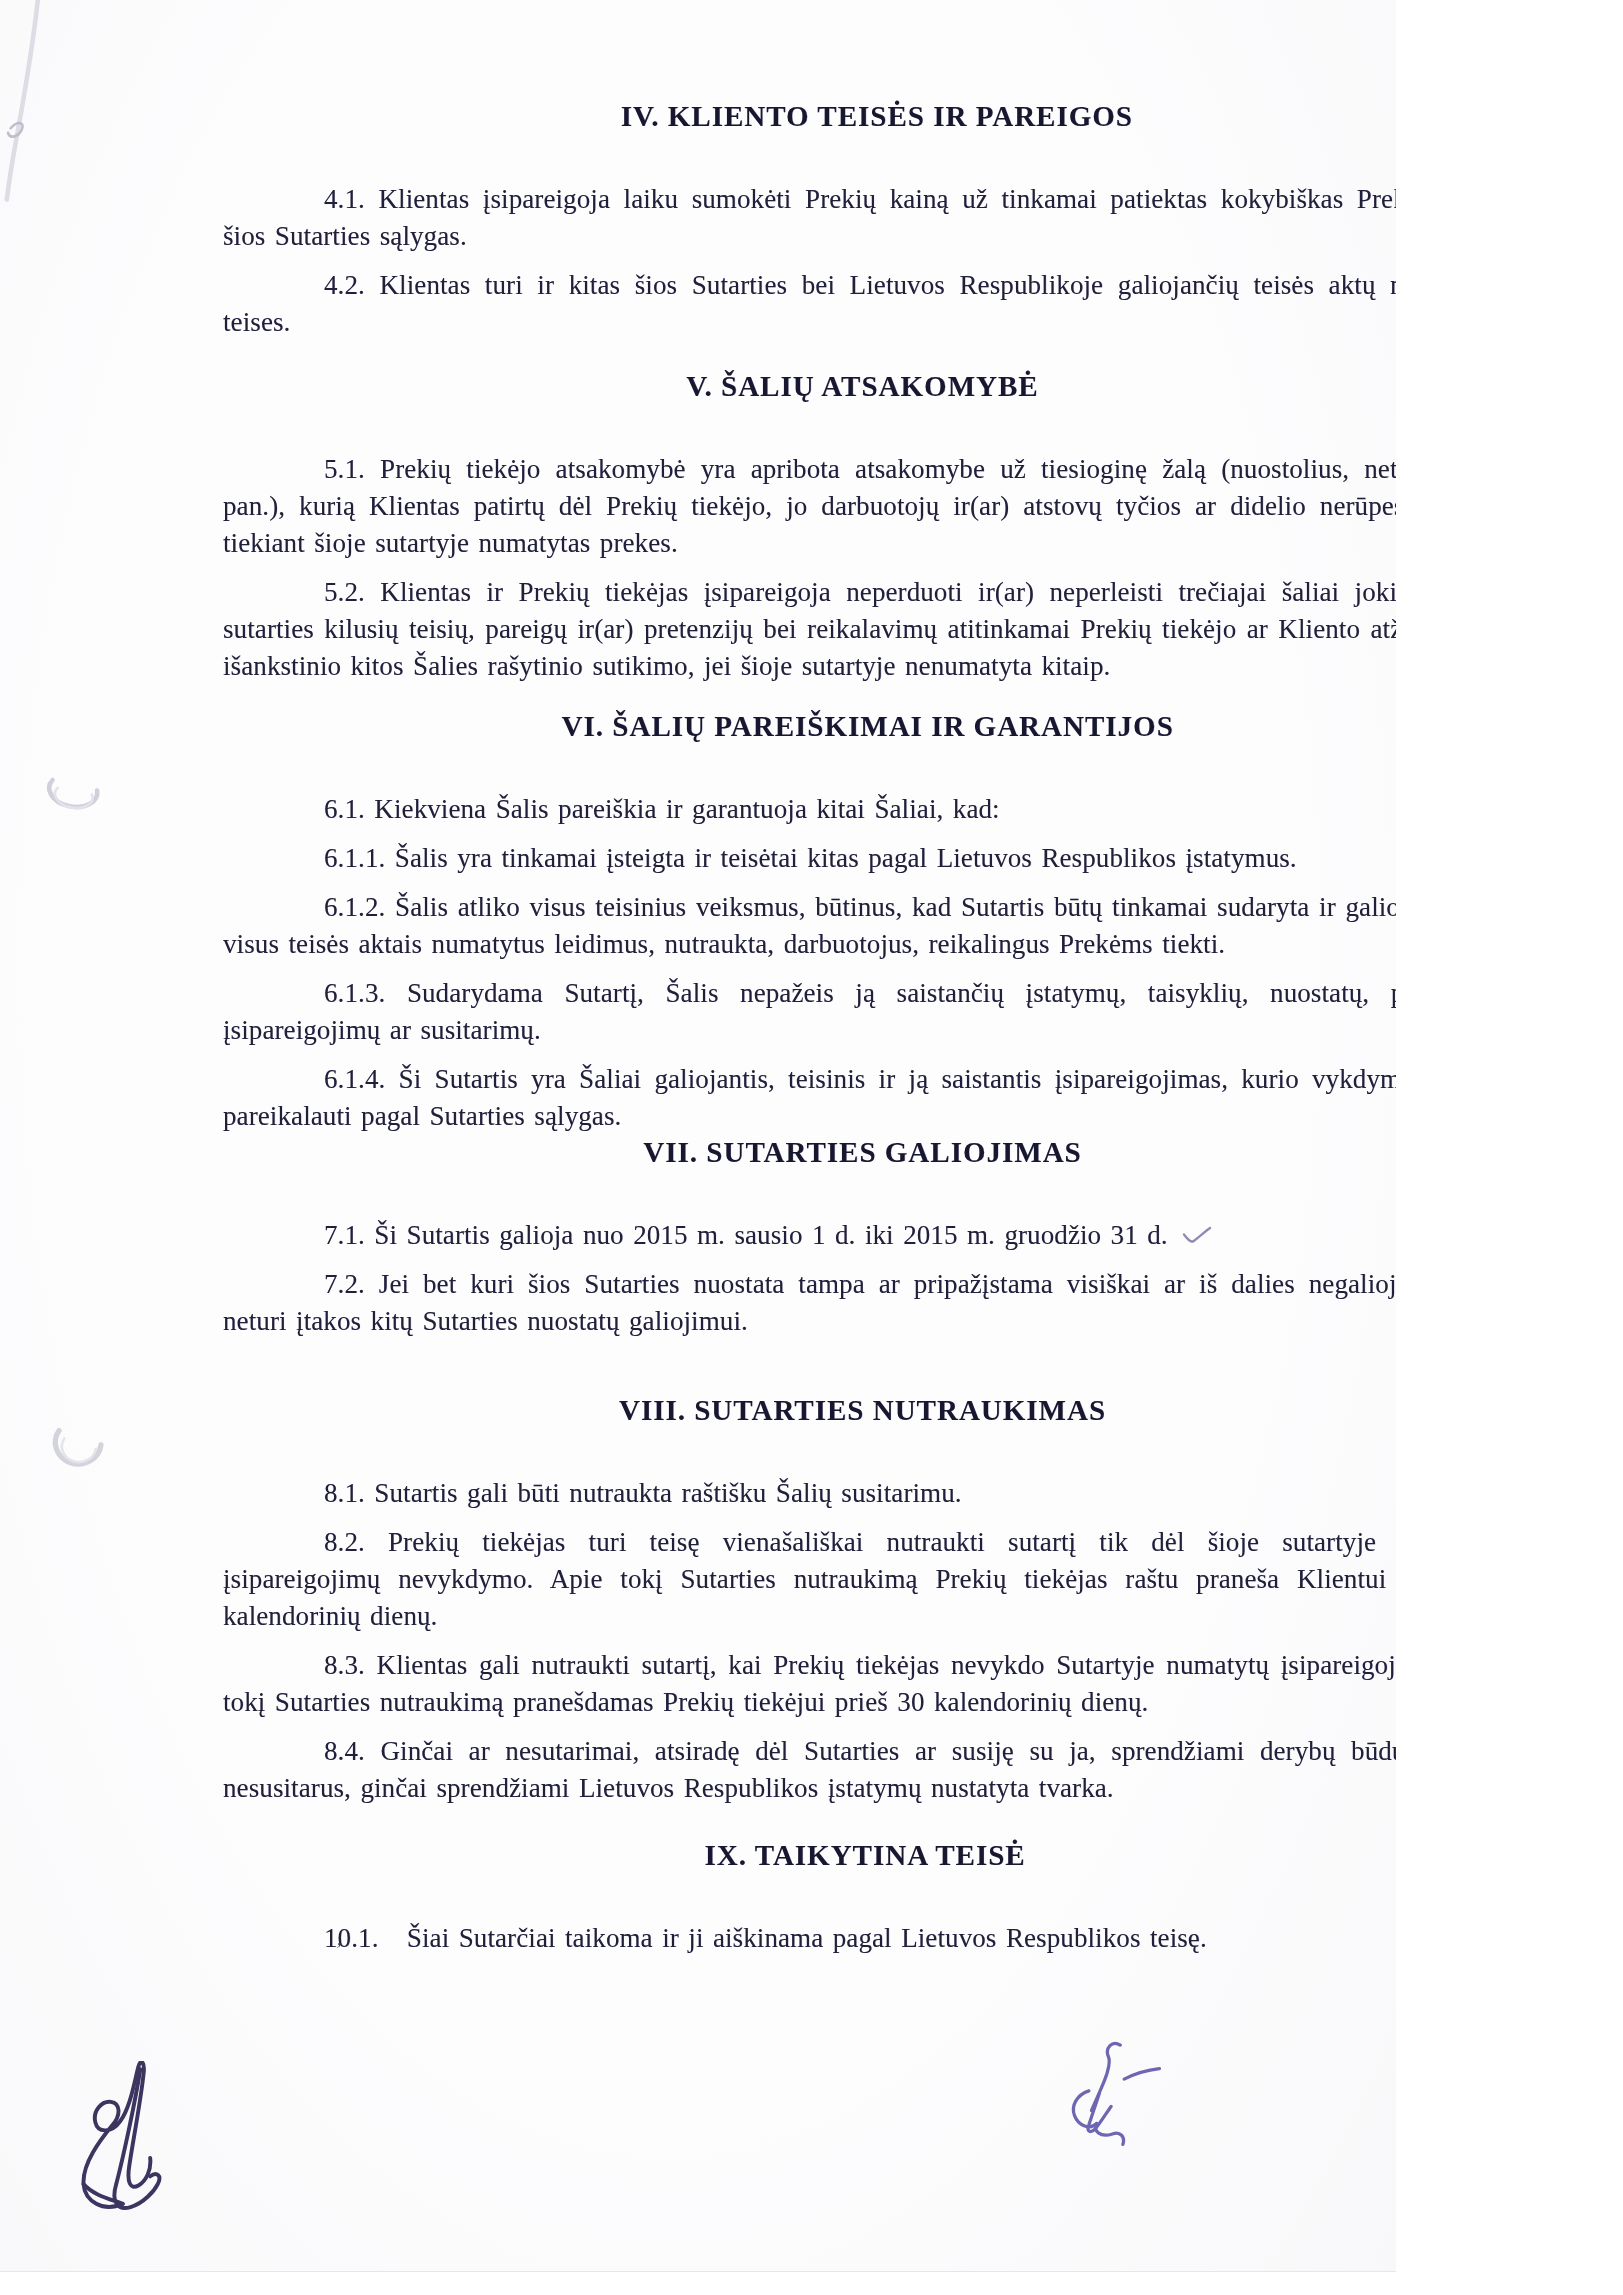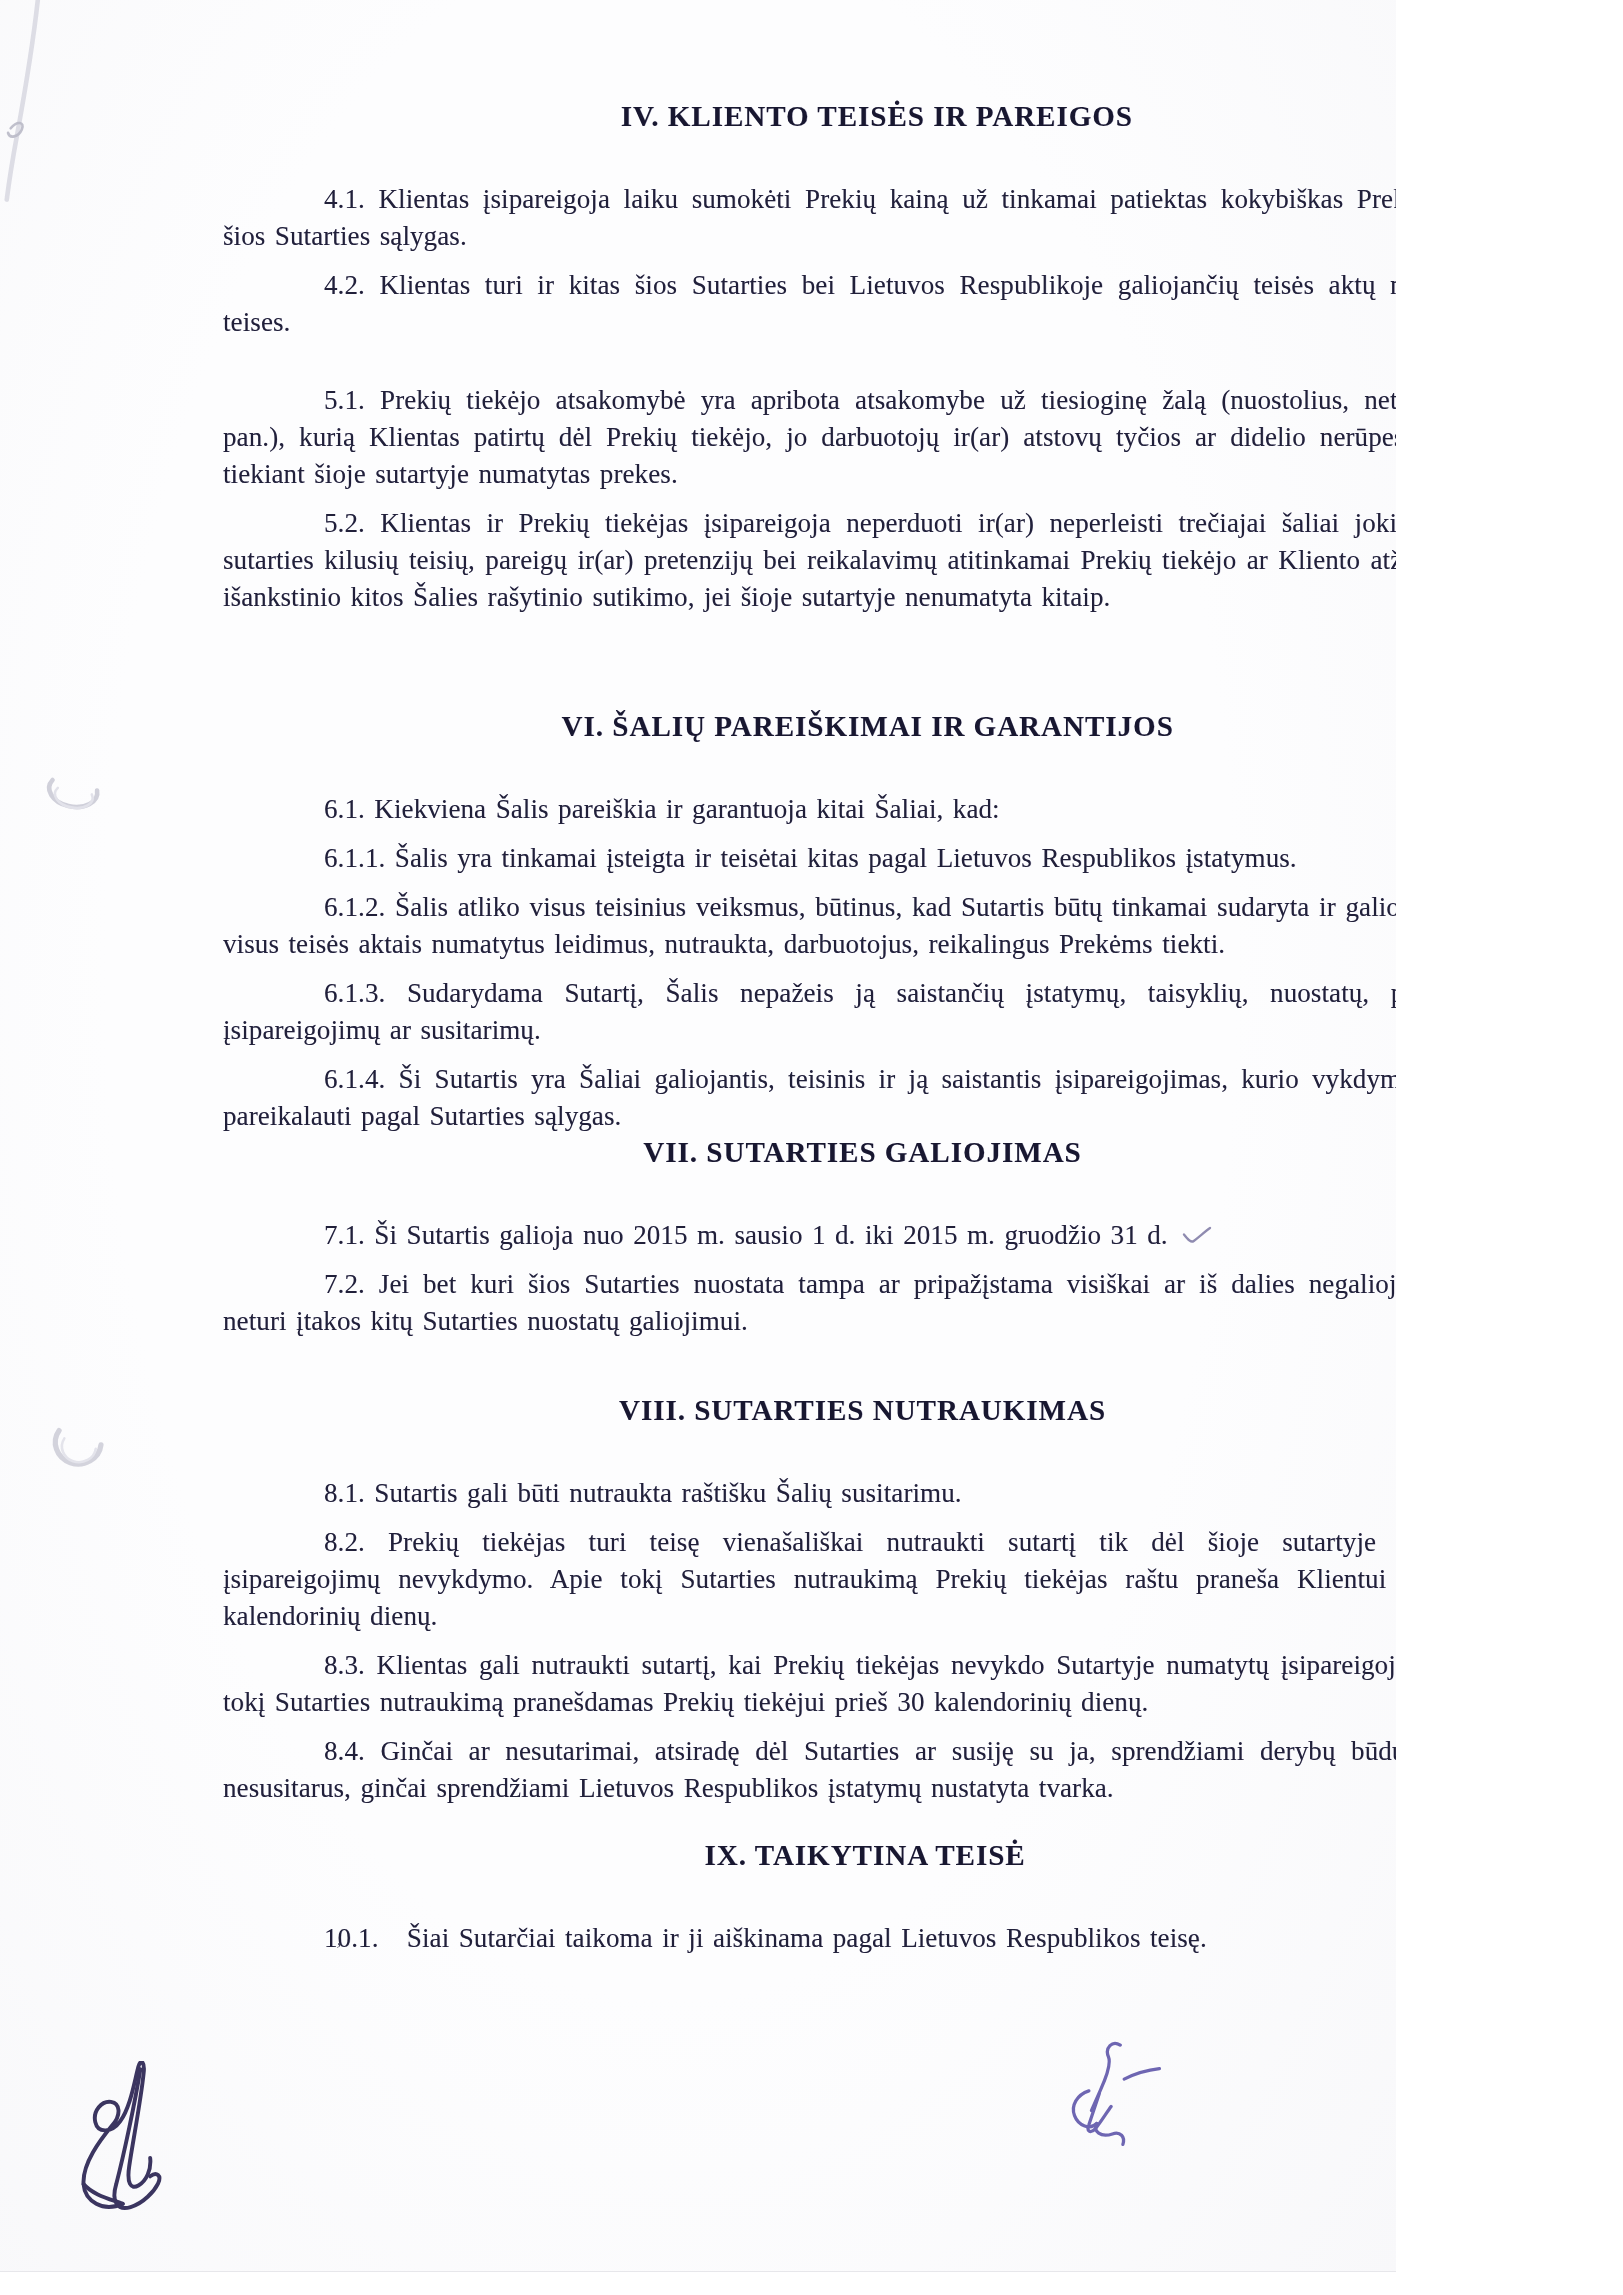--- a/index.html
+++ b/index.html
@@ -104,20 +104,21 @@
     </g>
   </svg>
 
   <section class="sec sec-4" style="top:100px">
     <h2>IV. KLIENTO TEISĖS IR PAREIGOS</h2>
     <p>4.1. Klientas įsipareigoja laiku sumokėti Prekių kainą už tinkamai patiektas kokybiškas Prekes pagal šios Sutarties sąlygas.</p>
     <p>4.2. Klientas turi ir kitas šios Sutarties bei Lietuvos Respublikoje galiojančių teisės aktų numatytas teises.</p>
   </section>
 
   <section class="sec sec-5" style="top:370px">
+    <h2>V. ŠALIŲ ATSAKOMYBĖ</h2>
     <p>5.1. Prekių tiekėjo atsakomybė yra apribota atsakomybe už tiesioginę žalą (nuostolius, netesybas ir pan.), kurią Klientas patirtų dėl Prekių tiekėjo, jo darbuotojų ir(ar) atstovų tyčios ar didelio nerūpestingumo, tiekiant šioje sutartyje numatytas prekes.</p>
     <p>5.2. Klientas ir Prekių tiekėjas įsipareigoja neperduoti ir(ar) neperleisti trečiajai šaliai jokių iš šios sutarties kilusių teisių, pareigų ir(ar) pretenzijų bei reikalavimų atitinkamai Prekių tiekėjo ar Kliento atžvilgiu be išankstinio kitos Šalies rašytinio sutikimo, jei šioje sutartyje nenumatyta kitaip.</p>
   </section>
 
   <section class="sec sec-6" style="top:710px">
     <h2>VI. ŠALIŲ PAREIŠKIMAI IR GARANTIJOS</h2>
     <p>6.1. Kiekviena Šalis pareiškia ir garantuoja kitai Šaliai, kad:</p>
     <p>6.1.1. Šalis yra tinkamai įsteigta ir teisėtai kitas pagal Lietuvos Respublikos įstatymus.</p>
     <p>6.1.2. Šalis atliko visus teisinius veiksmus, būtinus, kad Sutartis būtų tinkamai sudaryta ir galiotų, ir turi visus teisės aktais numatytus leidimus, nutraukta, darbuotojus, reikalingus Prekėms tiekti.</p>
     <p>6.1.3. Sudarydama Sutartį, Šalis nepažeis ją saistančių įstatymų, taisyklių, nuostatų, potvarkių, įsipareigojimų ar susitarimų.</p>

